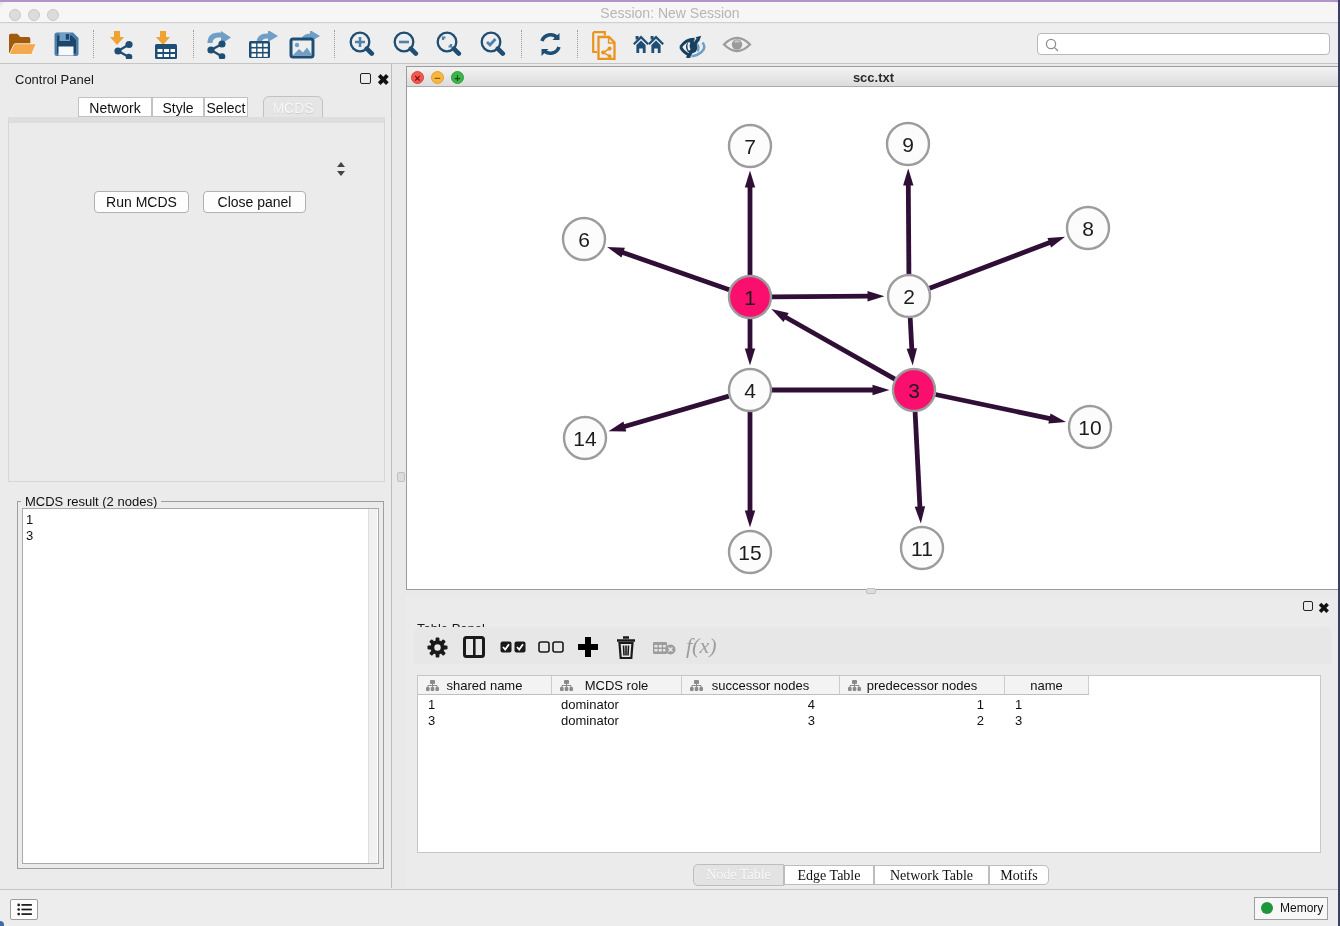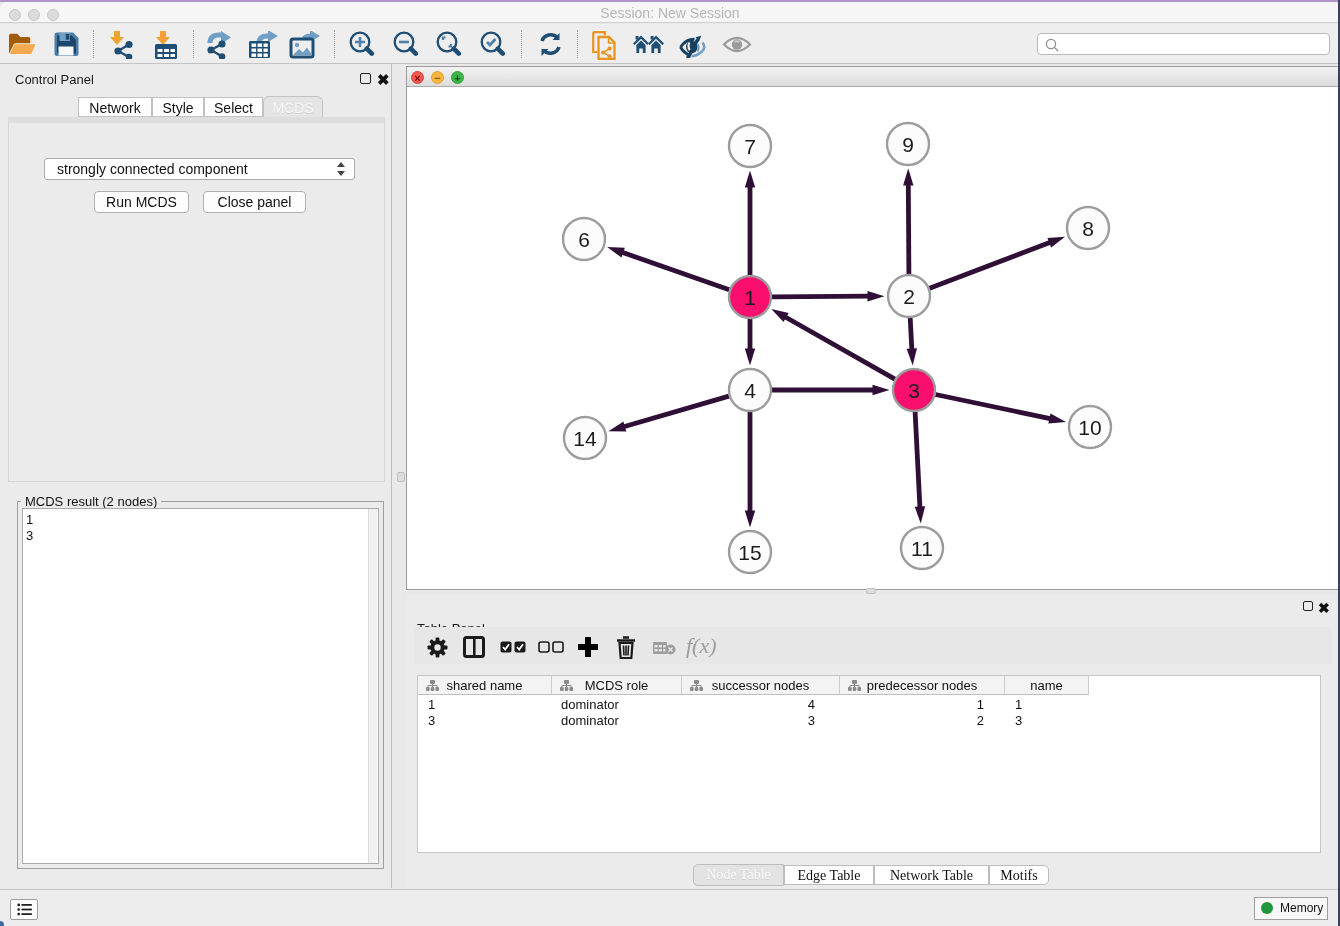--- a/index.html
+++ b/index.html
@@ -211,44 +211,44 @@
     <path d="M9.4 9.4 l3.6 3.6" stroke="#8d8d8d" stroke-width="1.3"></path>
   </svg>
 </div>
 
 <div id="cpanel" class="abs">
   <div id="cp-title" class="abs">Control Panel</div>
   <div class="wicon" style="left:360px; top:9px; width:11px; height:11px; border:1.5px solid #222; border-radius:2px;"></div>
   <div class="wicon" style="left:377px; top:7px; font-weight:bold; font-size:15px;">✖</div>
   <div class="tab" style="left:78px; width:74px;">Network</div>
   <div class="tab" style="left:152px; width:52px;">Style</div>
-  <div class="tab" style="left:204px; width:59px;">Select</div>
+  <div class="tab" style="left:204px; width:44px;">Select</div>
   <div class="tab sel" style="left:263px; width:60px;">MCDS</div>
   <div id="cp-pane" class="abs"></div>
-  <div id="opt-select" class="abs">strongly connected component</div>
   <svg class="abs" style="left:334px; top:97px;" width="14" height="16" viewBox="0 0 14 16">
     <path d="M7 1 L11 6 H3 Z" fill="#444"></path>
     <path d="M7 15 L3 10 h8 Z" fill="#444"></path>
   </svg>
   <div class="btn" style="left:94px; top:127px; width:95px;">Run MCDS</div>
   <div class="btn" style="left:203px; top:127px; width:103px;">Close panel</div>
   <div id="mcds-box" class="abs"></div>
   <div id="mcds-legend" class="abs">MCDS result (2 nodes)</div>
   <div id="mcds-text" class="abs">1<br>3</div>
   <div id="mcds-sb" class="abs"></div>
 </div>
 <style>
 .tab{top:33px;}
 </style>
 
 <div id="netwin" class="abs">
   <div id="net-tbar" class="abs"></div>
   <div class="mac" style="left:4px; background:#f4584e; border:1px solid #d8443c; color:#7c100c;">×</div>
   <div class="mac" style="left:24px; background:#f6b63f; border:1px solid #dfa133; color:#8a5d08;">−</div>
   <div class="mac" style="left:44px; background:#3cb649; border:1px solid #2f9e3c; color:#0c5214;">+</div>
+  <div id="net-title" class="abs">scc.txt</div>
   <svg id="graph" class="abs" style="left:-1px; top:19px;" width="933" height="503" viewBox="0 0 933 503">
     <g stroke="#300f37" stroke-width="4.8">
       <line x1="344.0" y1="189.0" x2="344.0" y2="99.5"></line>
       <line x1="323.2" y1="203.7" x2="215.3" y2="166.0"></line>
       <line x1="366.0" y1="210.9" x2="463.5" y2="210.2"></line>
       <line x1="344.0" y1="233.0" x2="344.0" y2="264.5"></line>
       <line x1="502.9" y1="188.0" x2="502.3" y2="97.5"></line>
       <line x1="523.6" y1="202.2" x2="645.1" y2="156.0"></line>
       <line x1="504.2" y1="232.0" x2="505.9" y2="264.6"></line>
       <line x1="488.9" y1="293.1" x2="378.4" y2="230.5"></line>

